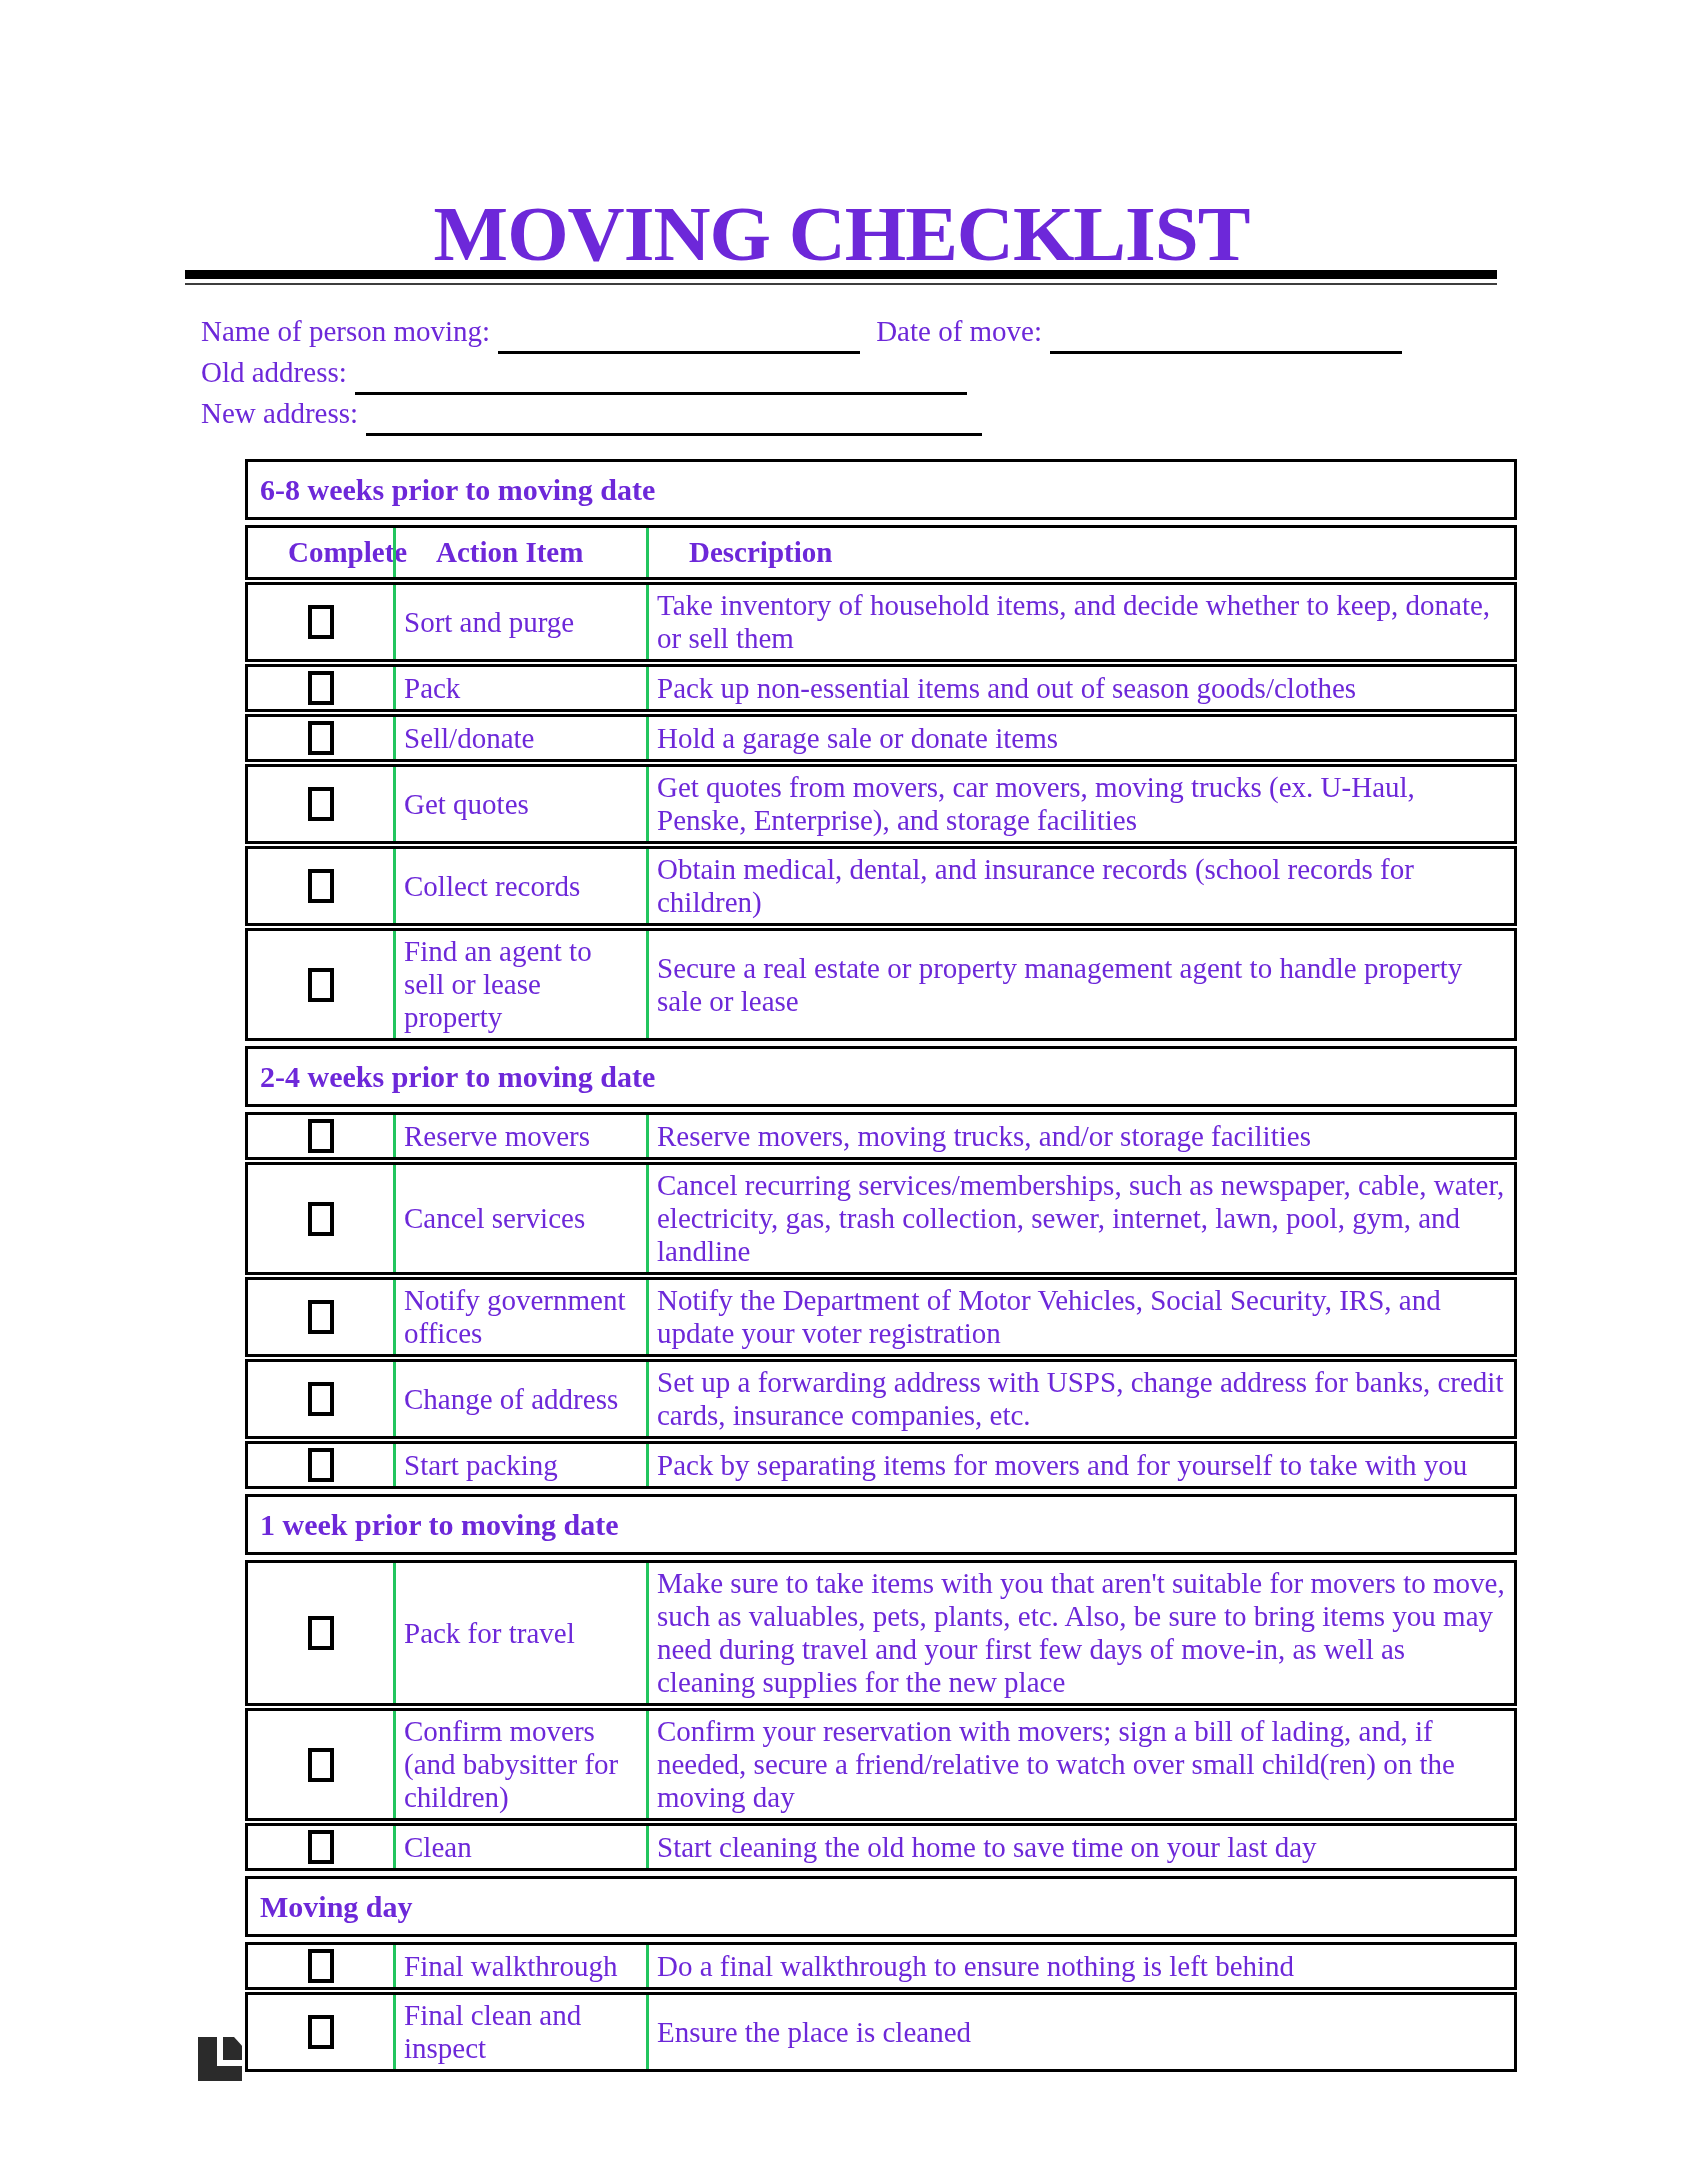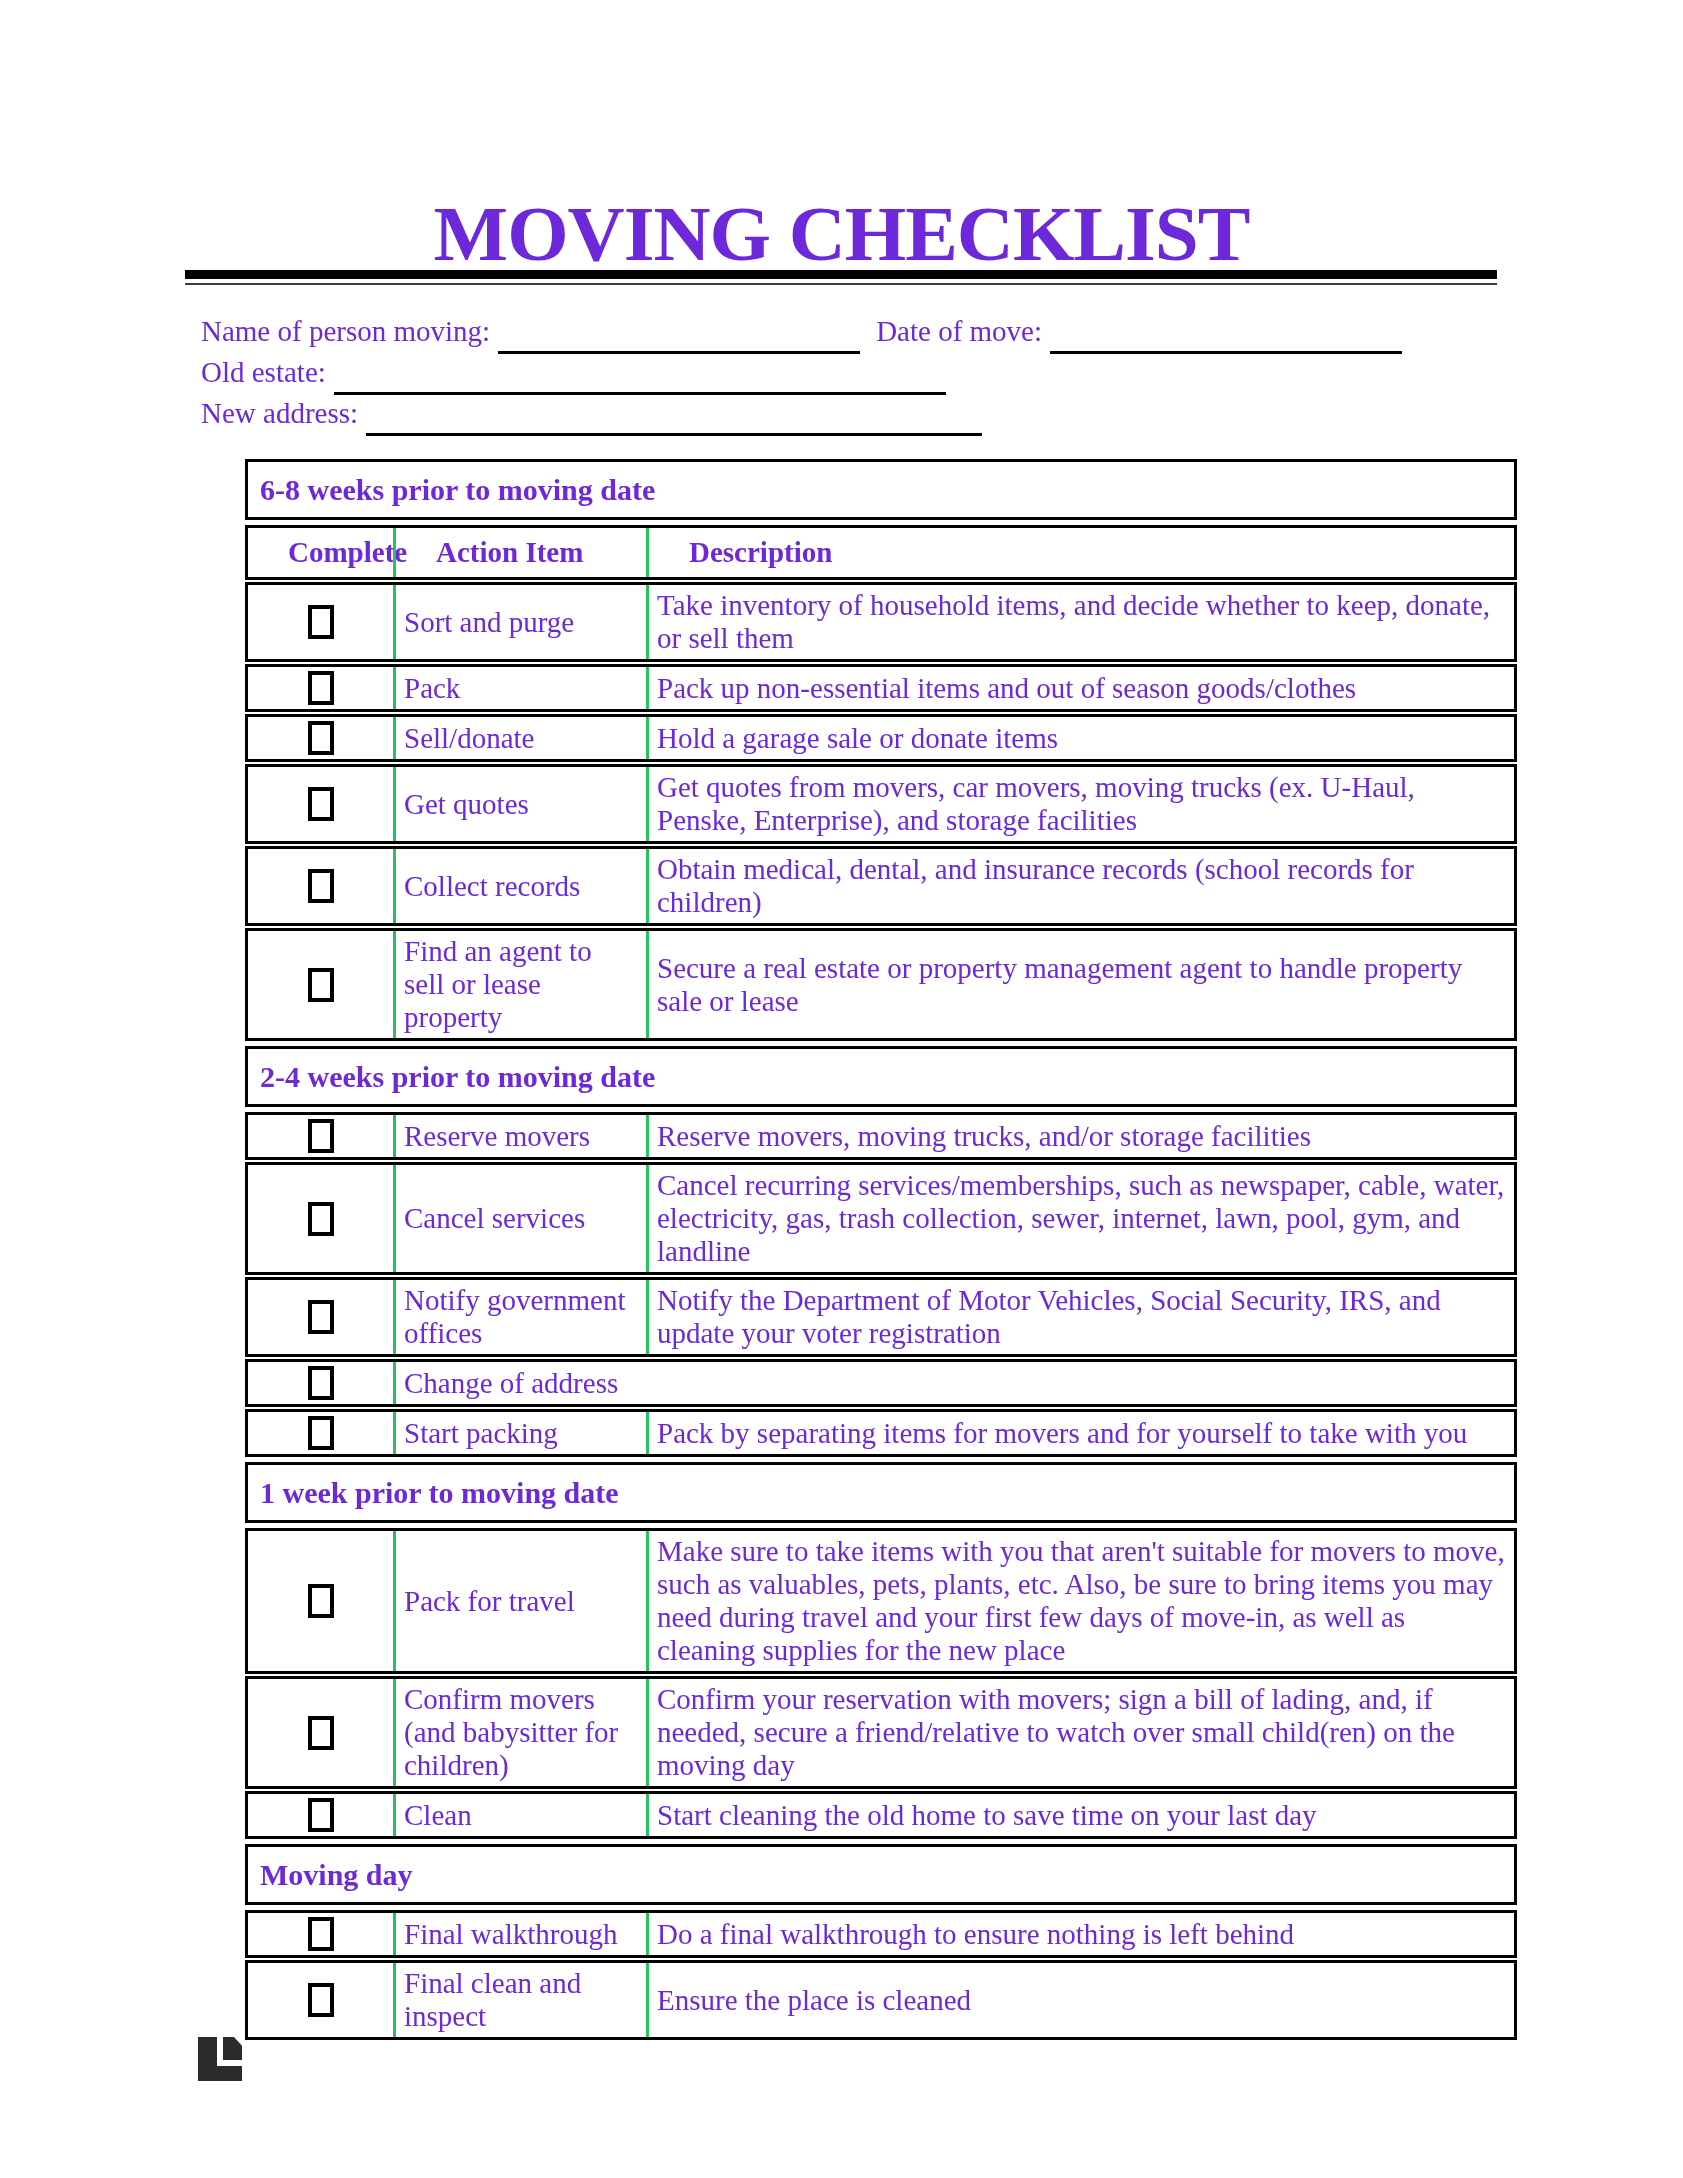--- a/index.html
+++ b/index.html
@@ -87,21 +87,21 @@
   <div class="rule-thin"></div>
 
   <div class="form-block">
     <div class="form-row">
       <span class="form-label">Name of person moving:</span>
       <span class="fill-line line-name"></span>
       <span class="form-label date-label">Date of move:</span>
       <span class="fill-line line-date"></span>
     </div>
     <div class="form-row">
-      <span class="form-label">Old estate:</span>
+      <span class="form-label">Old address:</span>
       <span class="fill-line line-old"></span>
     </div>
     <div class="form-row">
       <span class="form-label">New address:</span>
       <span class="fill-line line-new"></span>
     </div>
   </div>
 
   <div class="checklist" id="checklist">
       <div class="section-block">
@@ -213,20 +213,23 @@
             <span>Notify the Department of Motor Vehicles, Social Security, IRS, and update your voter registration</span>
           </div>
         </div>
         <div class="chk-row">
           <div class="cell cell-complete">
             <span class="checkbox" role="checkbox" aria-checked="false"></span>
           </div>
           <div class="cell cell-action">
             <span>Change of address</span>
           </div>
+          <div class="cell cell-desc">
+            <span>Set up a forwarding address with USPS, change address for banks, credit cards, insurance companies, etc.</span>
+          </div>
         </div>
         <div class="chk-row">
           <div class="cell cell-complete">
             <span class="checkbox" role="checkbox" aria-checked="false"></span>
           </div>
           <div class="cell cell-action">
             <span>Start packing</span>
           </div>
           <div class="cell cell-desc">
             <span>Pack by separating items for movers and for yourself to take with you</span>

